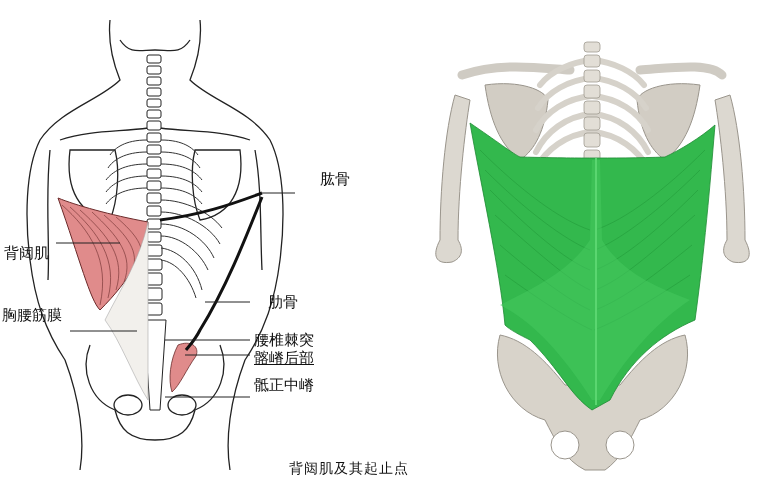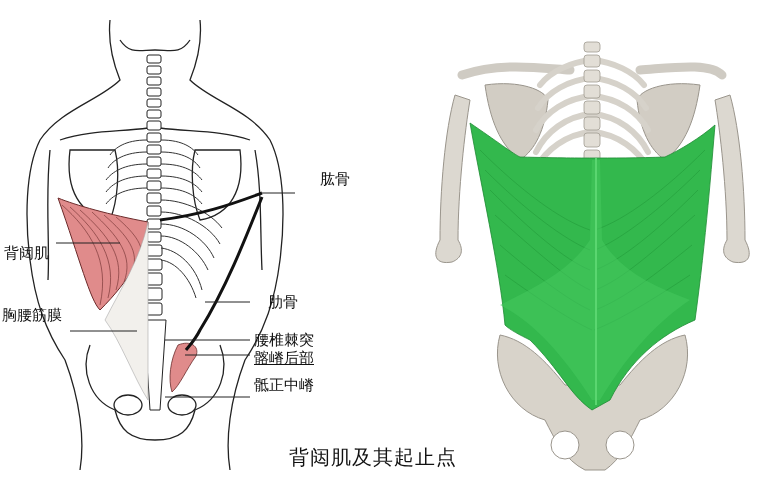--- a/index.html
+++ b/index.html
@@ -1,20 +1,20 @@
 <!DOCTYPE html>
 <html><head>
 <meta charset="utf-8">
 <style>
   html, body { margin: 0; padding: 0; background: #ffffff; }
   body { width: 783px; height: 500px; position: relative; overflow: hidden;
          font-family: "DejaVu Sans", "Liberation Sans", sans-serif; }
   .stage { position: absolute; left: 0; top: 0; width: 689px; height: 500px; }
   .label { position: absolute; font-size: 15px; color: #111; white-space: nowrap; line-height: 18px; }
-  .caption { position: absolute; left: 289px; top: 444px; font-size: 20px; color: #111; letter-spacing: 1px; }
+  .caption { position: absolute; left: 289px; top: 460px; font-size: 14px; color: #111; letter-spacing: 1px; }
   svg { position: absolute; left: 0; top: 0; }
 </style>
 </head>
 <body>
 
 <div class="stage">
 
   <svg width="783" height="500" viewBox="0 0 783 500">
     <g fill="none" stroke="#222" stroke-width="1.3">
 

